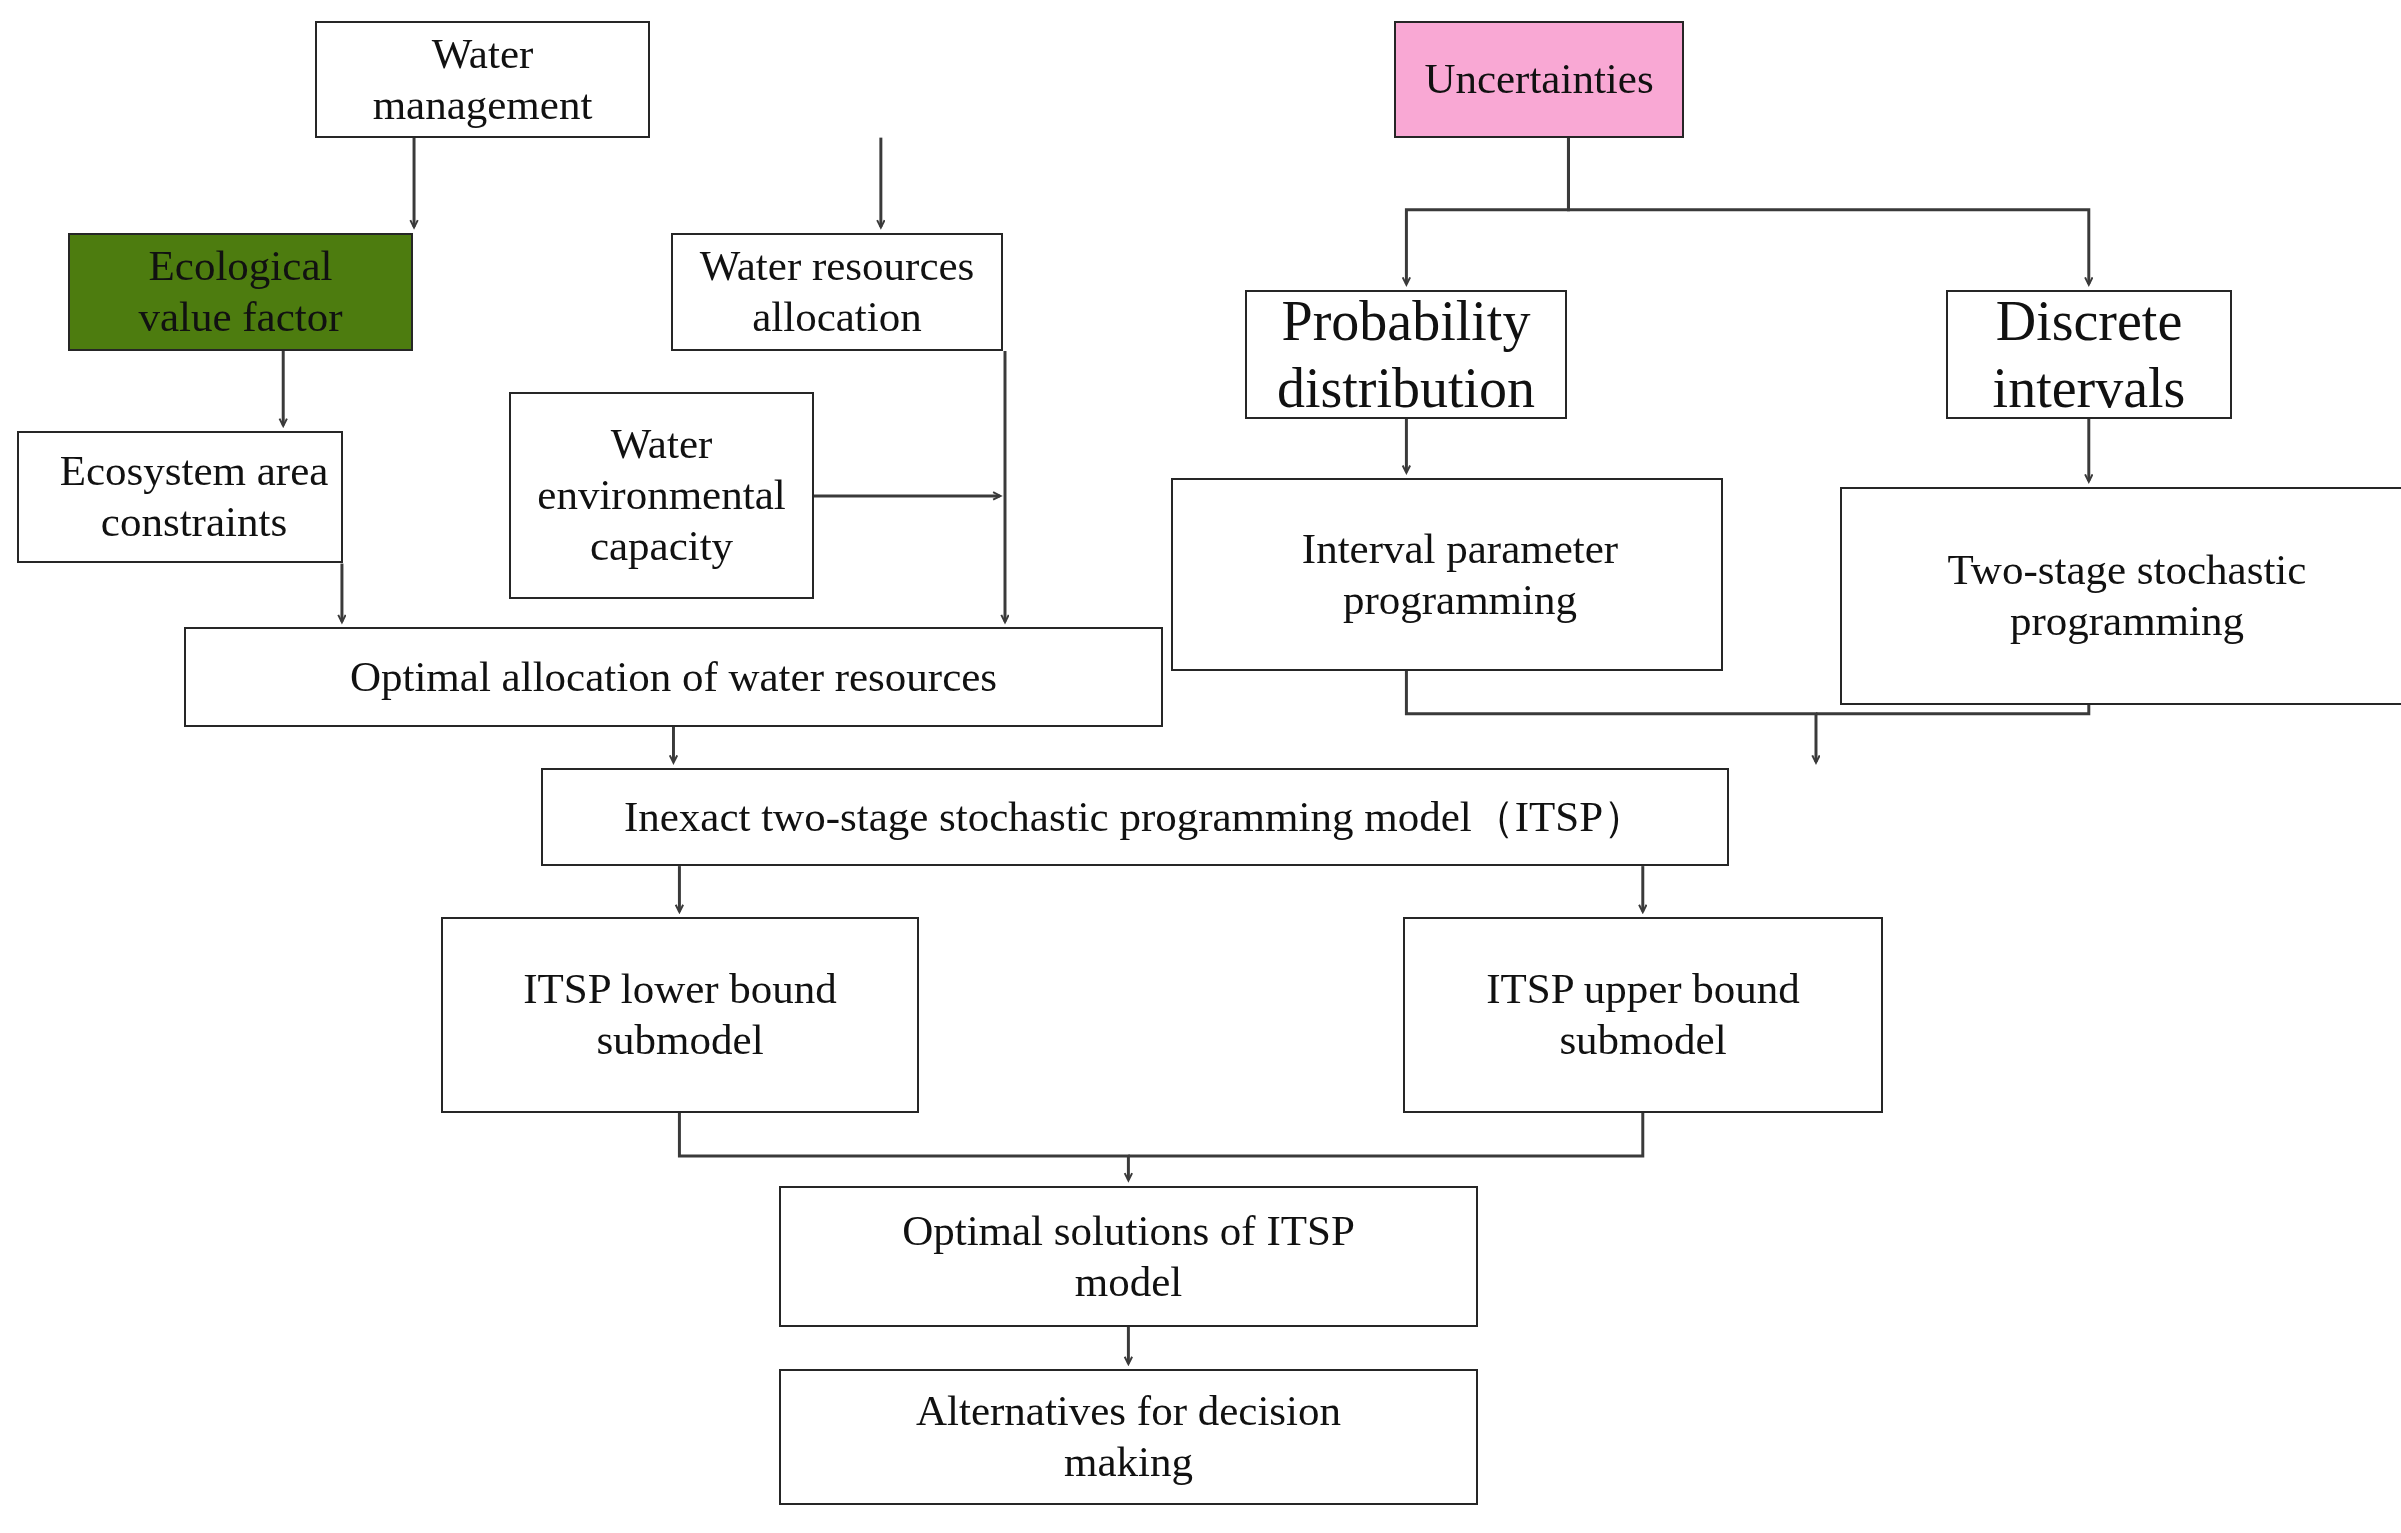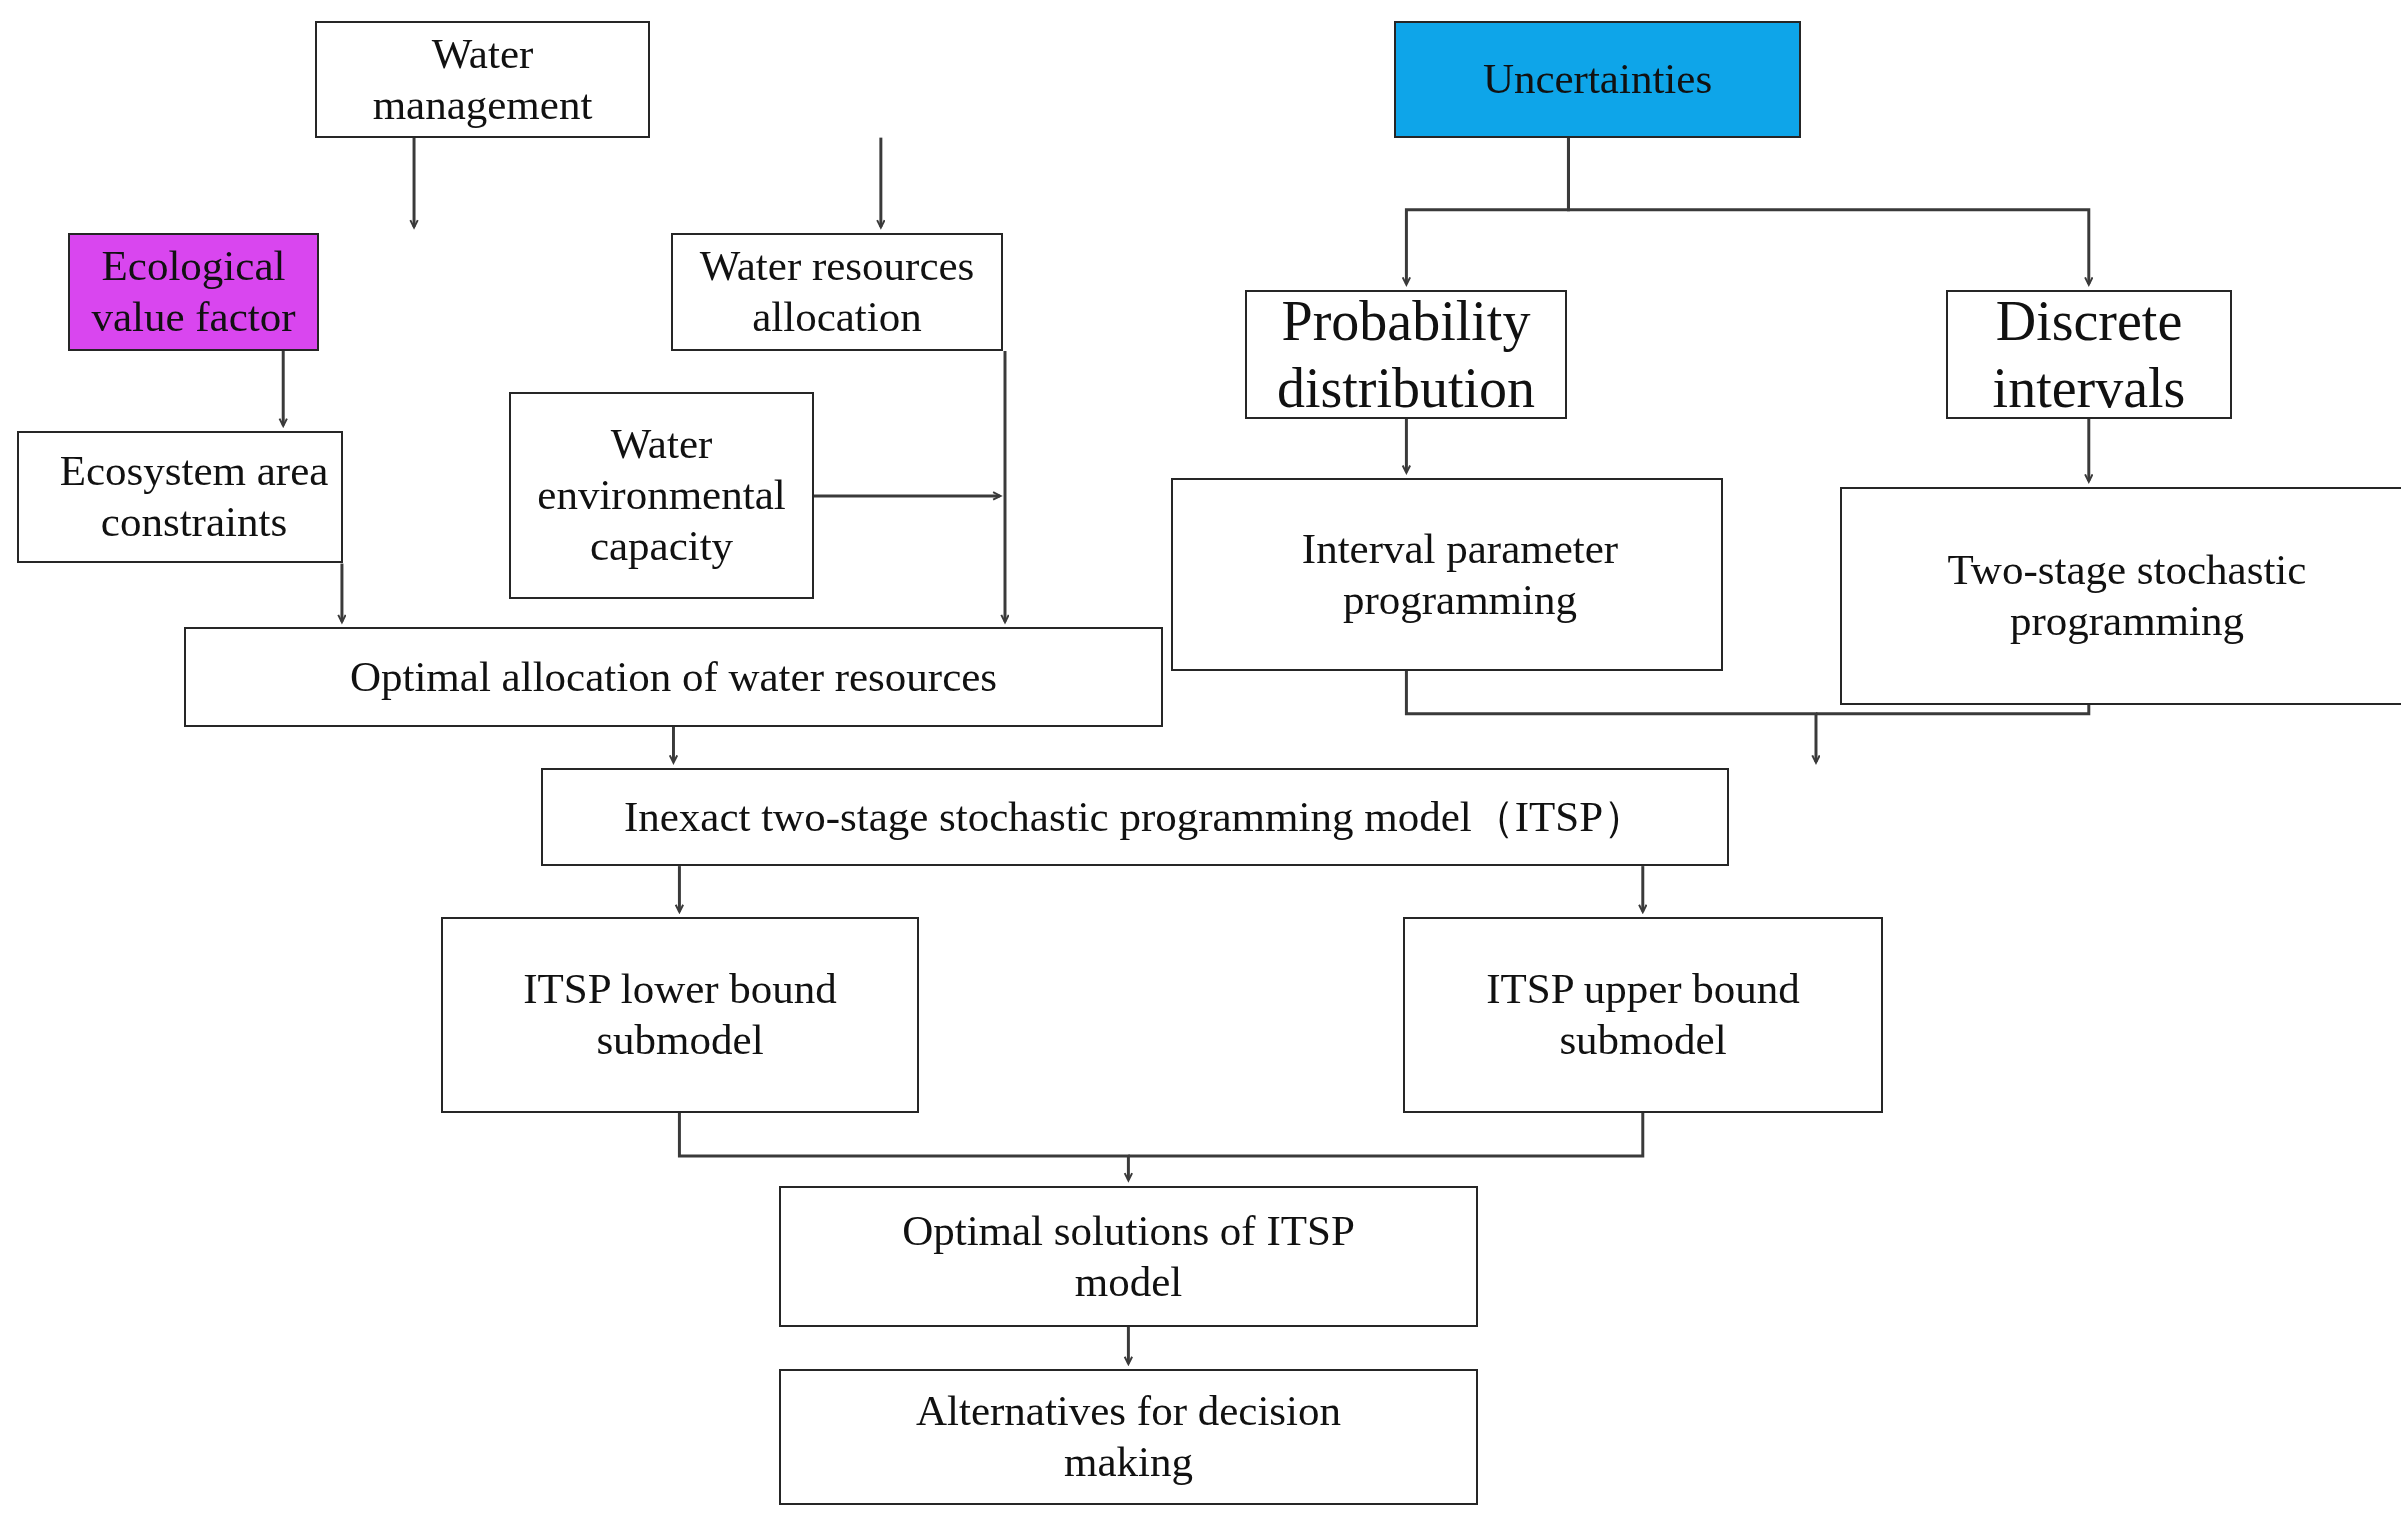--- a/index.html
+++ b/index.html
@@ -61,24 +61,24 @@
     <g fill="none" stroke="#3a3a3a" stroke-width="4">
 
       <path d="M2810,948 L2810,960 L2443,960"></path>
       <path d="M2210,1497 L2210,1555 L1518,1555"></path>
     </g>
   </svg>
 
   <div class="node fs-lg" style="left: 315px; top: 21px; width: 335px; height: 117px; border-color: rgb(38, 38, 38); background: rgb(255, 255, 255); color: rgb(17, 17, 17);">
     <span>Water management</span>
   </div>
-  <div class="node fs-lg" style="left: 1394px; top: 21px; width: 407px; height: 117px; border-color: rgb(38, 38, 38); background: #0ea5e9; color: rgb(17, 17, 17);">
+  <div class="node fs-lg" style="left: 1394px; top: 21px; width: 290px; height: 117px; border-color: rgb(38, 38, 38); background: #f9a8d4; color: rgb(17, 17, 17);">
     <span>Uncertainties</span>
   </div>
-  <div class="node fs-lg" style="left: 68px; top: 233px; width: 251px; height: 118px; border-color: rgb(38, 38, 38); background: #d946ef; color: rgb(17, 17, 17);">
+  <div class="node fs-lg" style="left: 68px; top: 233px; width: 345px; height: 118px; border-color: rgb(38, 38, 38); background: #4d7c0f; color: rgb(17, 17, 17);">
     <span>Ecological<br>value factor</span>
   </div>
   <div class="node fs-lg" style="left: 671px; top: 233px; width: 332px; height: 118px; border-color: rgb(38, 38, 38); background: rgb(255, 255, 255); color: rgb(17, 17, 17);">
     <span>Water resources<br>allocation</span>
   </div>
   <div class="node fs-md" style="left: 1245px; top: 290px; width: 322px; height: 129px; border-color: rgb(38, 38, 38); background: rgb(255, 255, 255); color: rgb(17, 17, 17);">
     <span>Probability<br>distribution</span>
   </div>
   <div class="node fs-md" style="left: 1946px; top: 290px; width: 286px; height: 129px; border-color: rgb(38, 38, 38); background: rgb(255, 255, 255); color: rgb(17, 17, 17);">
     <span>Discrete<br>intervals</span>

